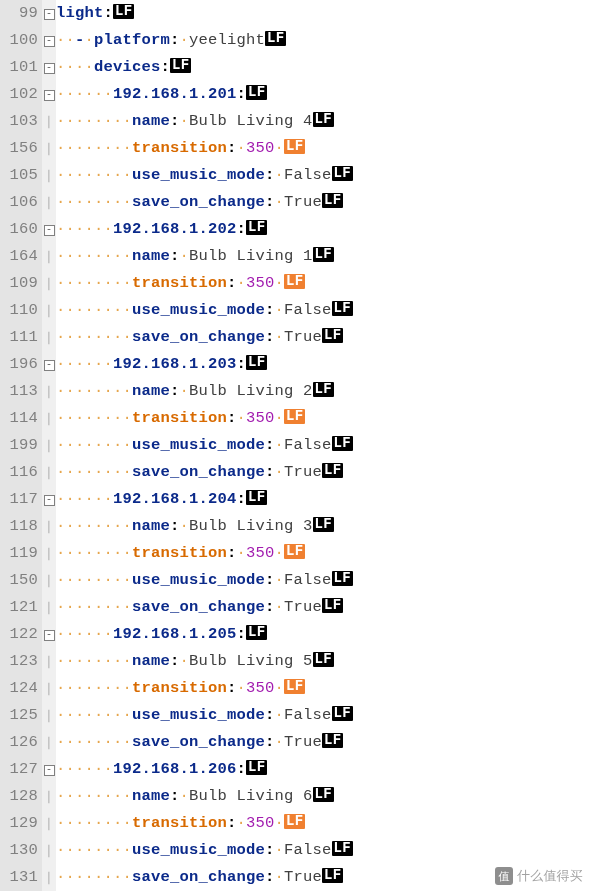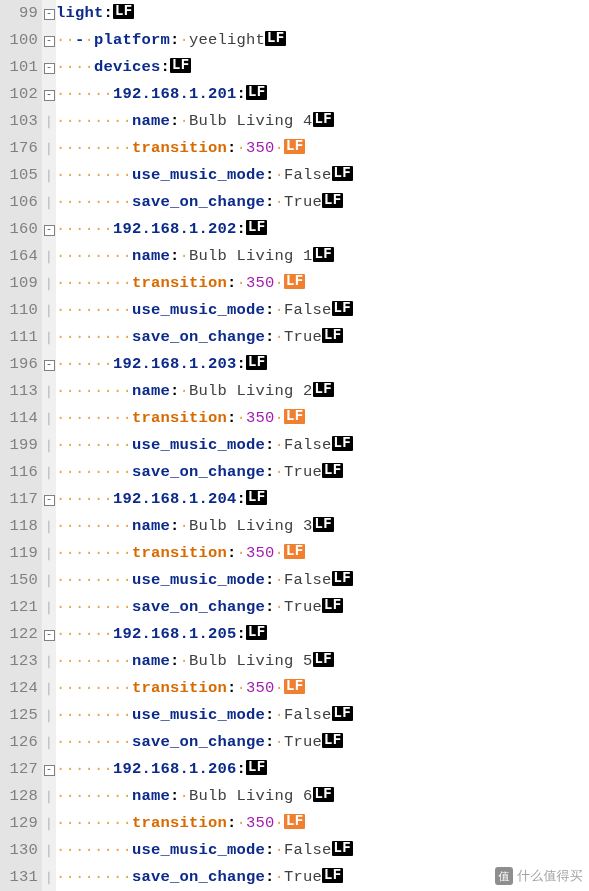--- a/index.html
+++ b/index.html
@@ -114,21 +114,21 @@
       <div class="row">
         <div class="ln">101</div>
       </div>
       <div class="row">
         <div class="ln">102</div>
       </div>
       <div class="row">
         <div class="ln">103</div>
       </div>
       <div class="row">
-        <div class="ln">176</div>
+        <div class="ln">156</div>
       </div>
       <div class="row">
         <div class="ln">105</div>
       </div>
       <div class="row">
         <div class="ln">106</div>
       </div>
       <div class="row">
         <div class="ln">160</div>
       </div>

